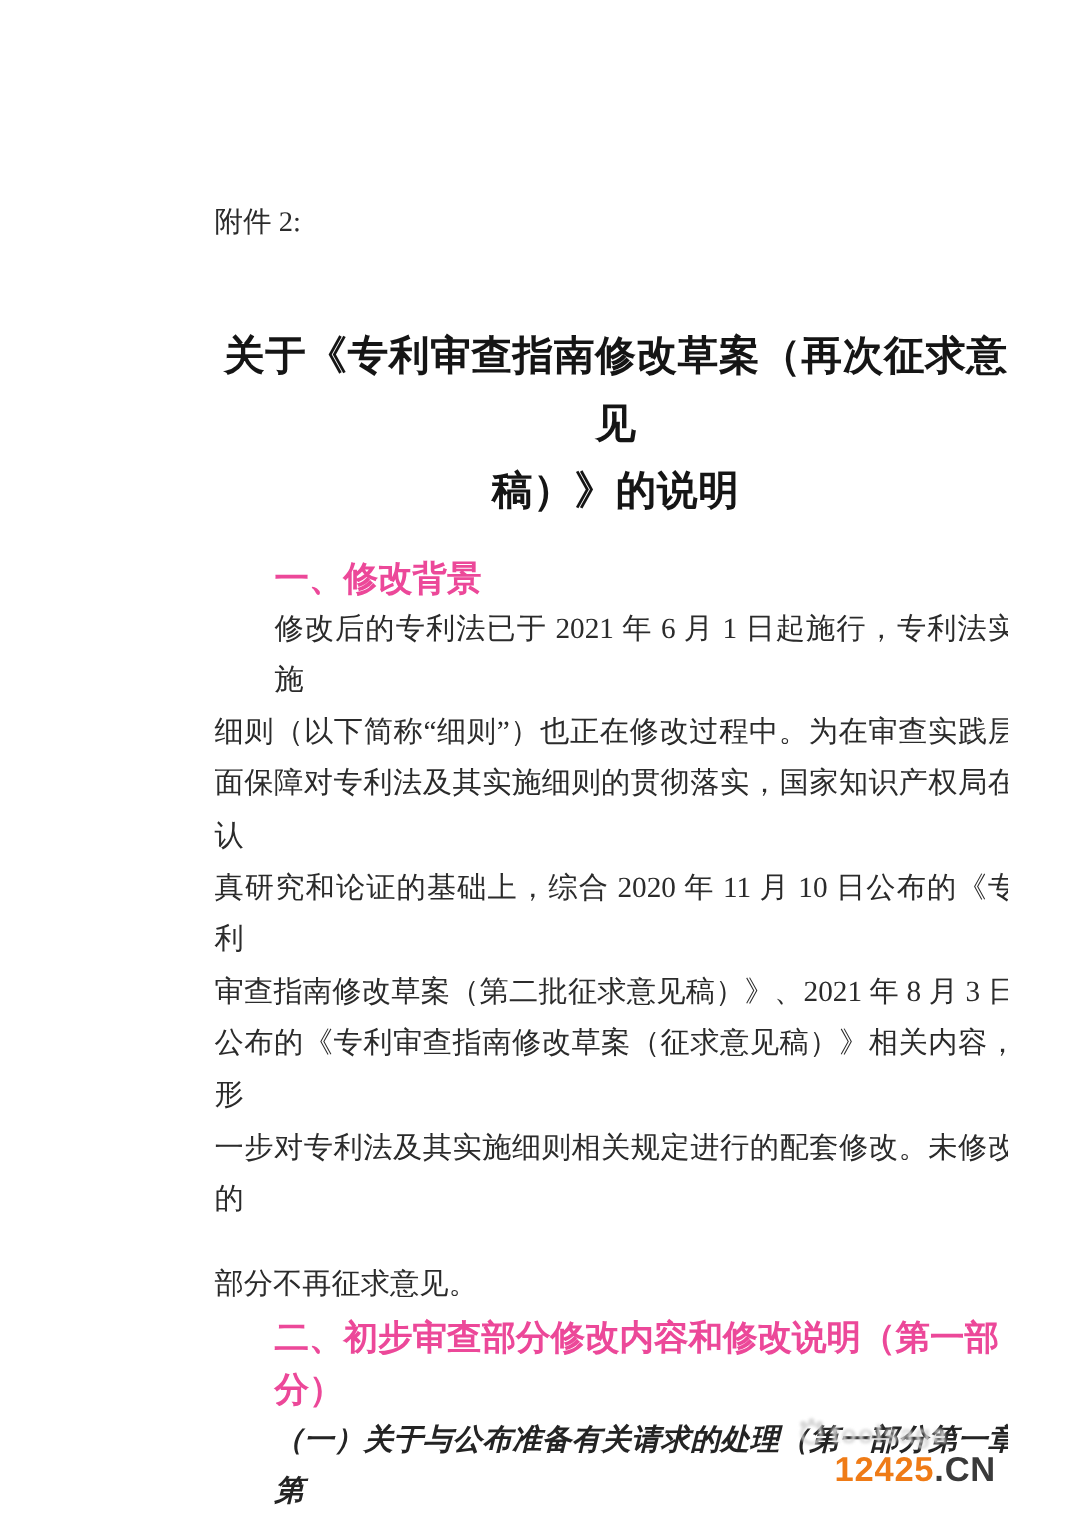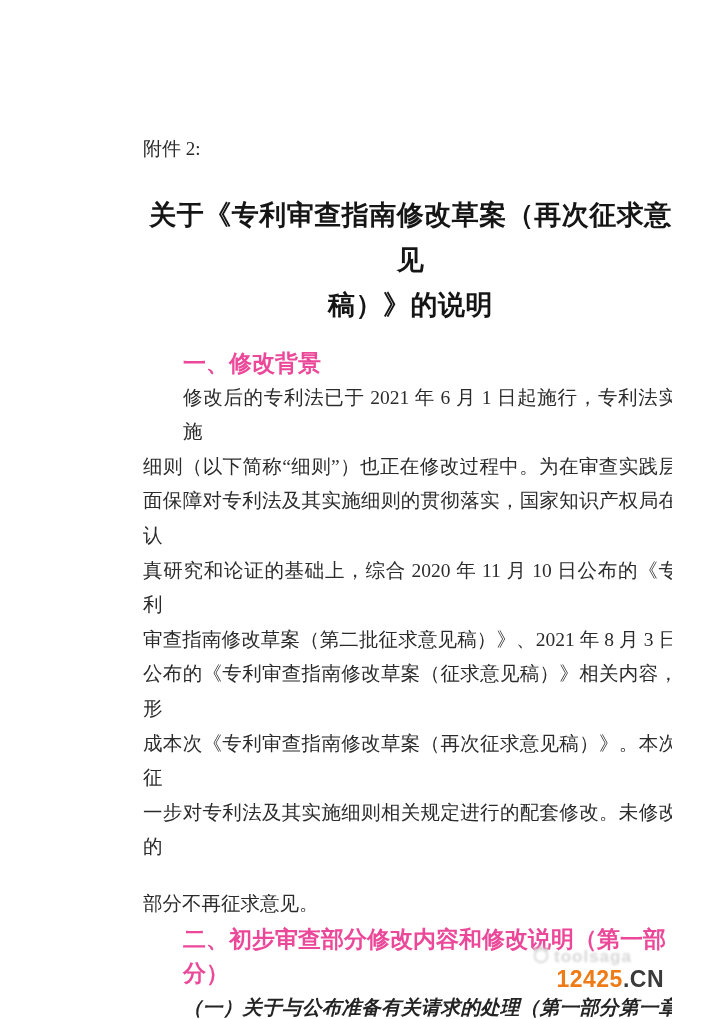--- a/index.html
+++ b/index.html
@@ -17,21 +17,21 @@
     position:absolute;
     left:95px; top:137px;
     width:535px;
   }
   .attachment {
     font-size:19px;
     line-height:24px;
     color:#2b2b2b;
   }
   .title {
-    margin-top:32px;
+    margin-top:54px;
     text-align:center;
     font-size:27px;
     font-weight:bold;
     line-height:45px;
     color:#151515;
     letter-spacing:0.5px;
   }
   .doc { margin-top:0; }
   .doc .h1 {
     font-family:"Liberation Sans","DejaVu Sans",sans-serif;
@@ -105,21 +105,20 @@
 
     <div class="doc" id="doc-content">
         <div class="h1">一、修改背景</div>
         <div class="para">
           <div class="line first">修改后的专利法已于 2021 年 6 月 1 日起施行，专利法实施</div>
           <div class="line">细则（以下简称“细则”）也正在修改过程中。为在审查实践层</div>
           <div class="line">面保障对专利法及其实施细则的贯彻落实，国家知识产权局在认</div>
           <div class="line">真研究和论证的基础上，综合 2020 年 11 月 10 日公布的《专利</div>
           <div class="line">审查指南修改草案（第二批征求意见稿）》、2021 年 8 月 3 日</div>
           <div class="line">公布的《专利审查指南修改草案（征求意见稿）》相关内容，形</div>
-          <div class="line">成本次《专利审查指南修改草案（再次征求意见稿）》。本次征</div>
           <div class="line">一步对专利法及其实施细则相关规定进行的配套修改。未修改的</div>
           <div class="line no-stretch">部分不再征求意见。</div>
         </div>
         <div class="h1">二、初步审查部分修改内容和修改说明（第一部分）</div>
         <div class="para kai">
           <div class="line first">（一）关于与公布准备有关请求的处理（第一部分第一章第</div>
         </div>
       </div>
 
   </div>

